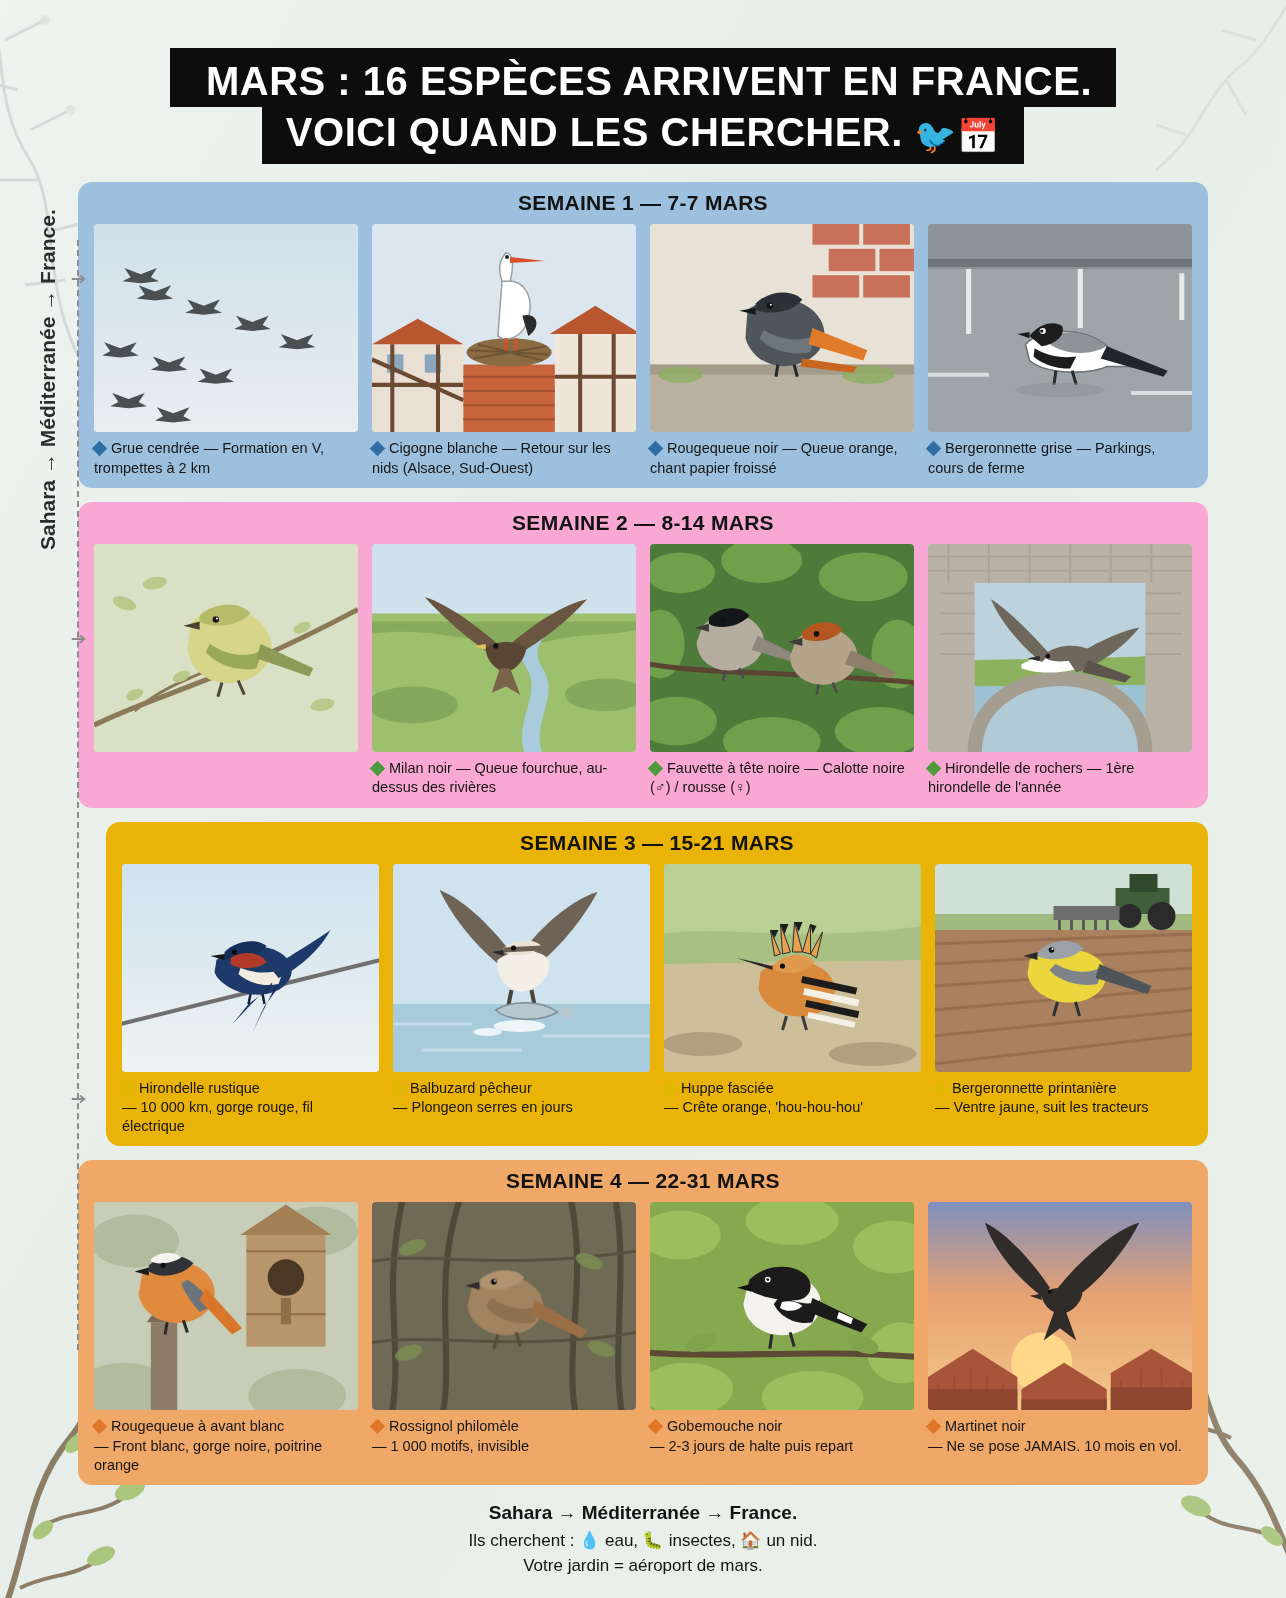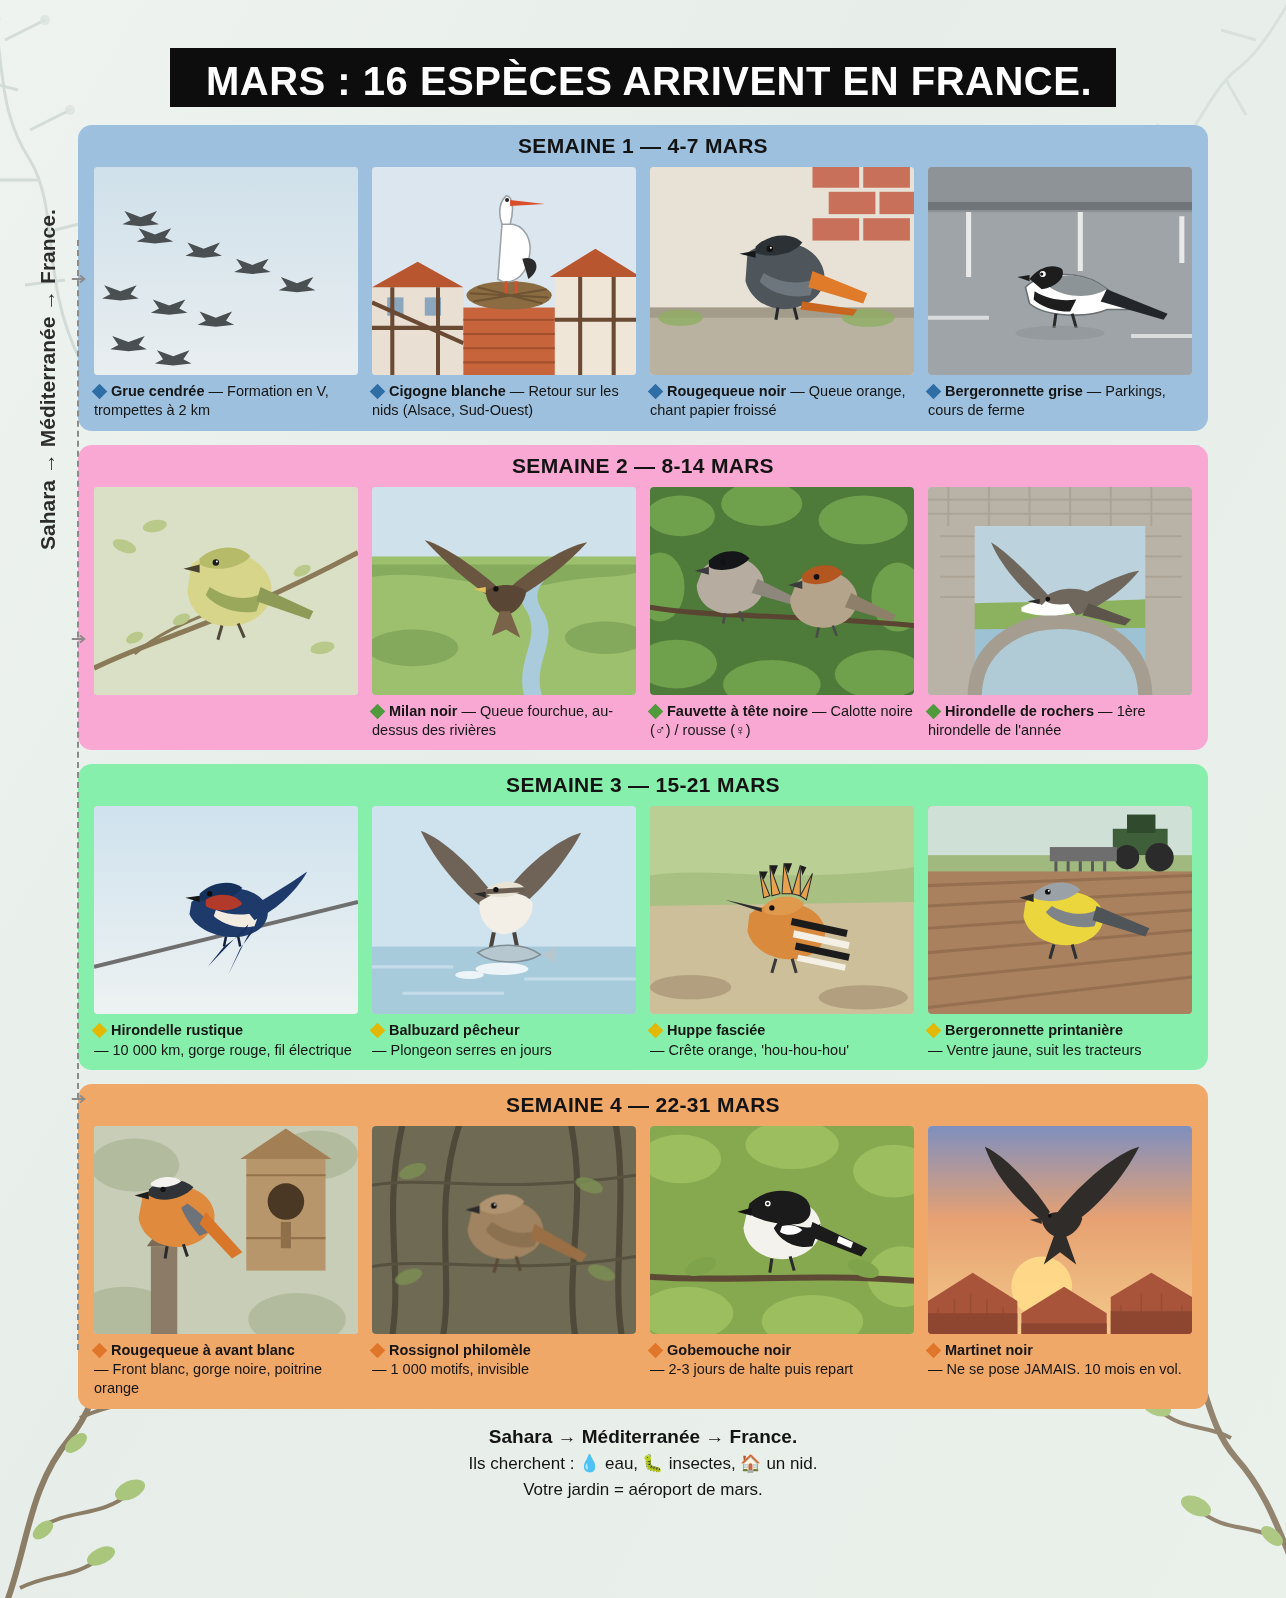--- a/index.html
+++ b/index.html
@@ -136,29 +136,29 @@
     color: #161616;
   }
   .caption .dot {
     display: inline-block;
     width: 11px;
     height: 11px;
     transform: rotate(45deg);
     margin-right: 6px;
     vertical-align: -1px;
   }
-  .caption .name { font-weight: bold; }
+  .caption .name { font-weight: normal; }
   .caption .desc { font-weight: normal; }
 
   
   .w1 { background: #9cc0dd; }
   .w1 .dot { background: #2f6ea5; }
   .w2 { background: #f9a8d4; }
   .w2 .dot { background: #4f9a3b; }
-  .w3 { background: #86efac; }
+  .w3 { background: #eab308; margin-left: 28px; }
   .w3 .dot { background: #e3b800; }
   .w4 { background: #f0a868; }
   .w4 .dot { background: #e0762a; }
 
   
   .footer {
     text-align: center;
     margin-top: 2px;
     font-size: 17px;
     line-height: 1.5;
@@ -214,40 +214,44 @@
     <ellipse cx="130" cy="138" rx="16" ry="9" transform="rotate(25 130 138)"></ellipse>
     <ellipse cx="142" cy="42" rx="14" ry="8" transform="rotate(20 142 42)"></ellipse>
     <ellipse cx="246" cy="268" rx="13" ry="7" transform="rotate(40 246 268)"></ellipse>
   </g>
 </svg>
 
 <div class="page">
 
   <div class="title-wrap">
     <div class="title-line l1">MARS : 16 ESPÈCES ARRIVENT EN FRANCE.</div><br>
+    <div class="title-line l2">
+      <span>VOICI QUAND LES CHERCHER.</span>
+      <span class="title-emoji">🐦📅</span>
+    </div>
   </div>
 
   <div class="route-rail">
     <div class="route-line"></div>
     <svg class="route-arrow a1" viewBox="0 0 20 20">
         <path d="M2 10 H15 M11 6 L16 10 L11 14" stroke="#8b8b8b" stroke-width="2" fill="none"></path>
       </svg>
     <svg class="route-arrow a2" viewBox="0 0 20 20">
         <path d="M2 10 H15 M11 6 L16 10 L11 14" stroke="#8b8b8b" stroke-width="2" fill="none"></path>
       </svg>
     <svg class="route-arrow a3" viewBox="0 0 20 20">
         <path d="M2 10 H15 M11 6 L16 10 L11 14" stroke="#8b8b8b" stroke-width="2" fill="none"></path>
       </svg>
     <div class="route-text">Sahara → Méditerranée → France.</div>
   </div>
 
   <div class="weeks">
 
     <section class="week w1">
-      <div class="week-header">SEMAINE 1 — 4-7 MARS</div>
+      <div class="week-header">SEMAINE 1 — 7-7 MARS</div>
       <div class="cards">
 
         <div class="card">
           <div class="thumb">
             <svg viewBox="0 0 260 208" preserveAspectRatio="xMidYMid slice">
               <defs>
                   <linearGradient id="skyA" x1="0" y1="0" x2="0" y2="1">
                     <stop offset="0" stop-color="#cfe0ea"></stop>
                     <stop offset="1" stop-color="#e9eef0"></stop>
                   </linearGradient>

